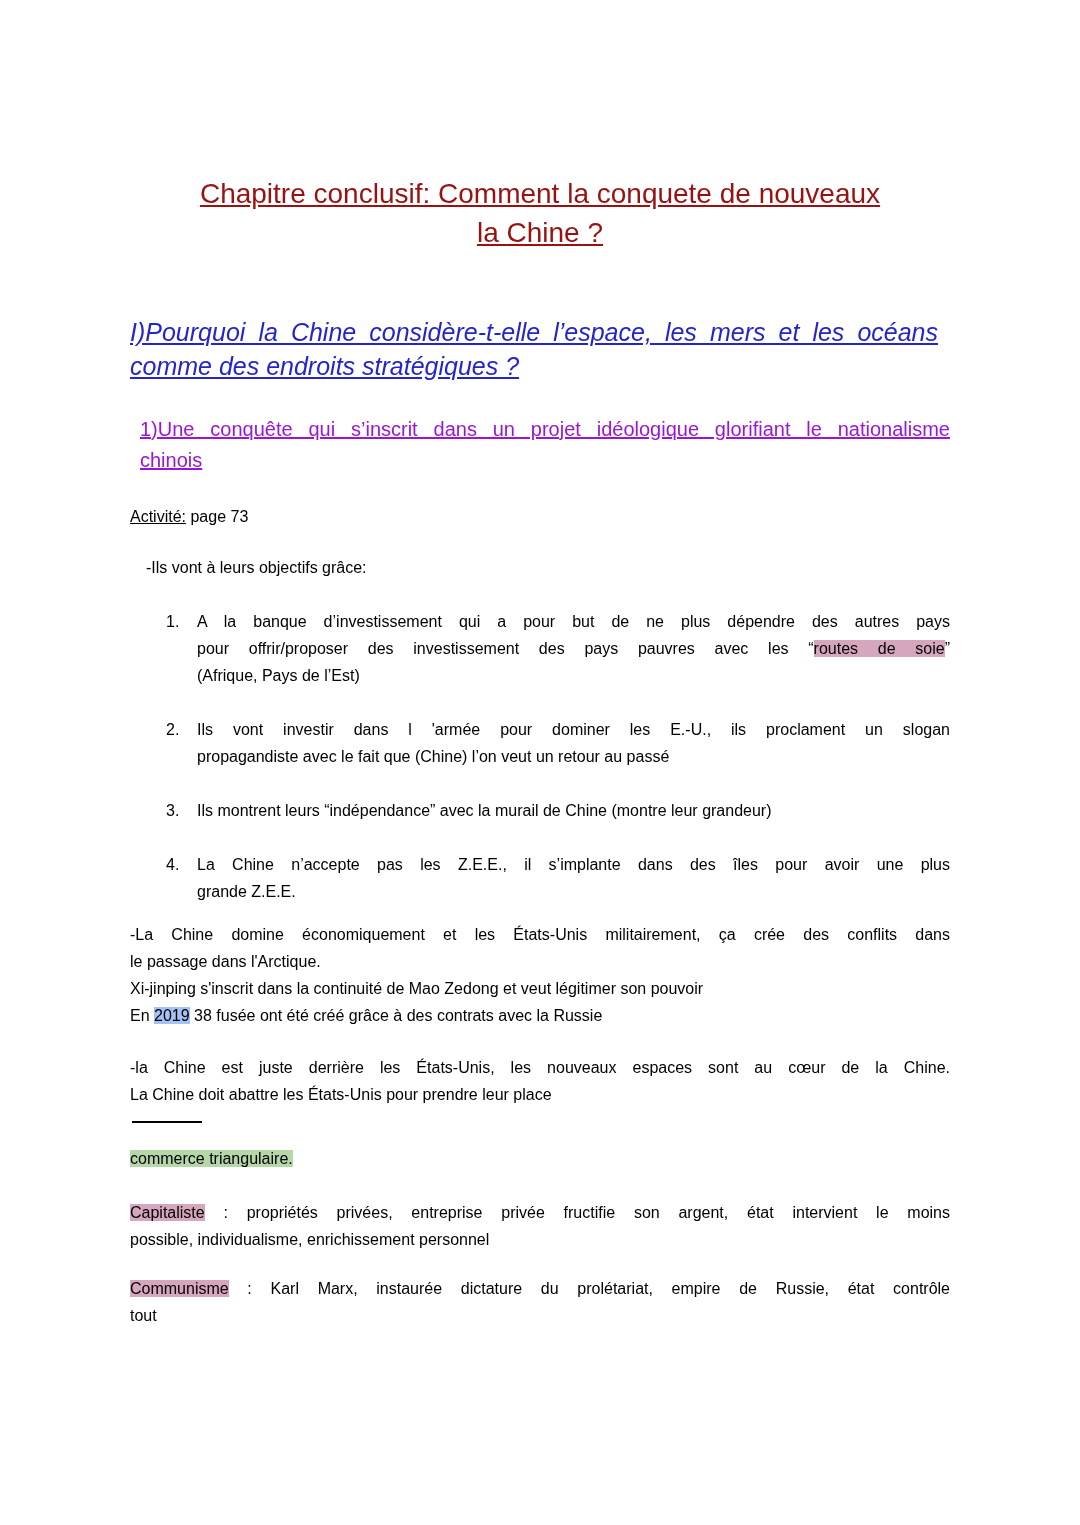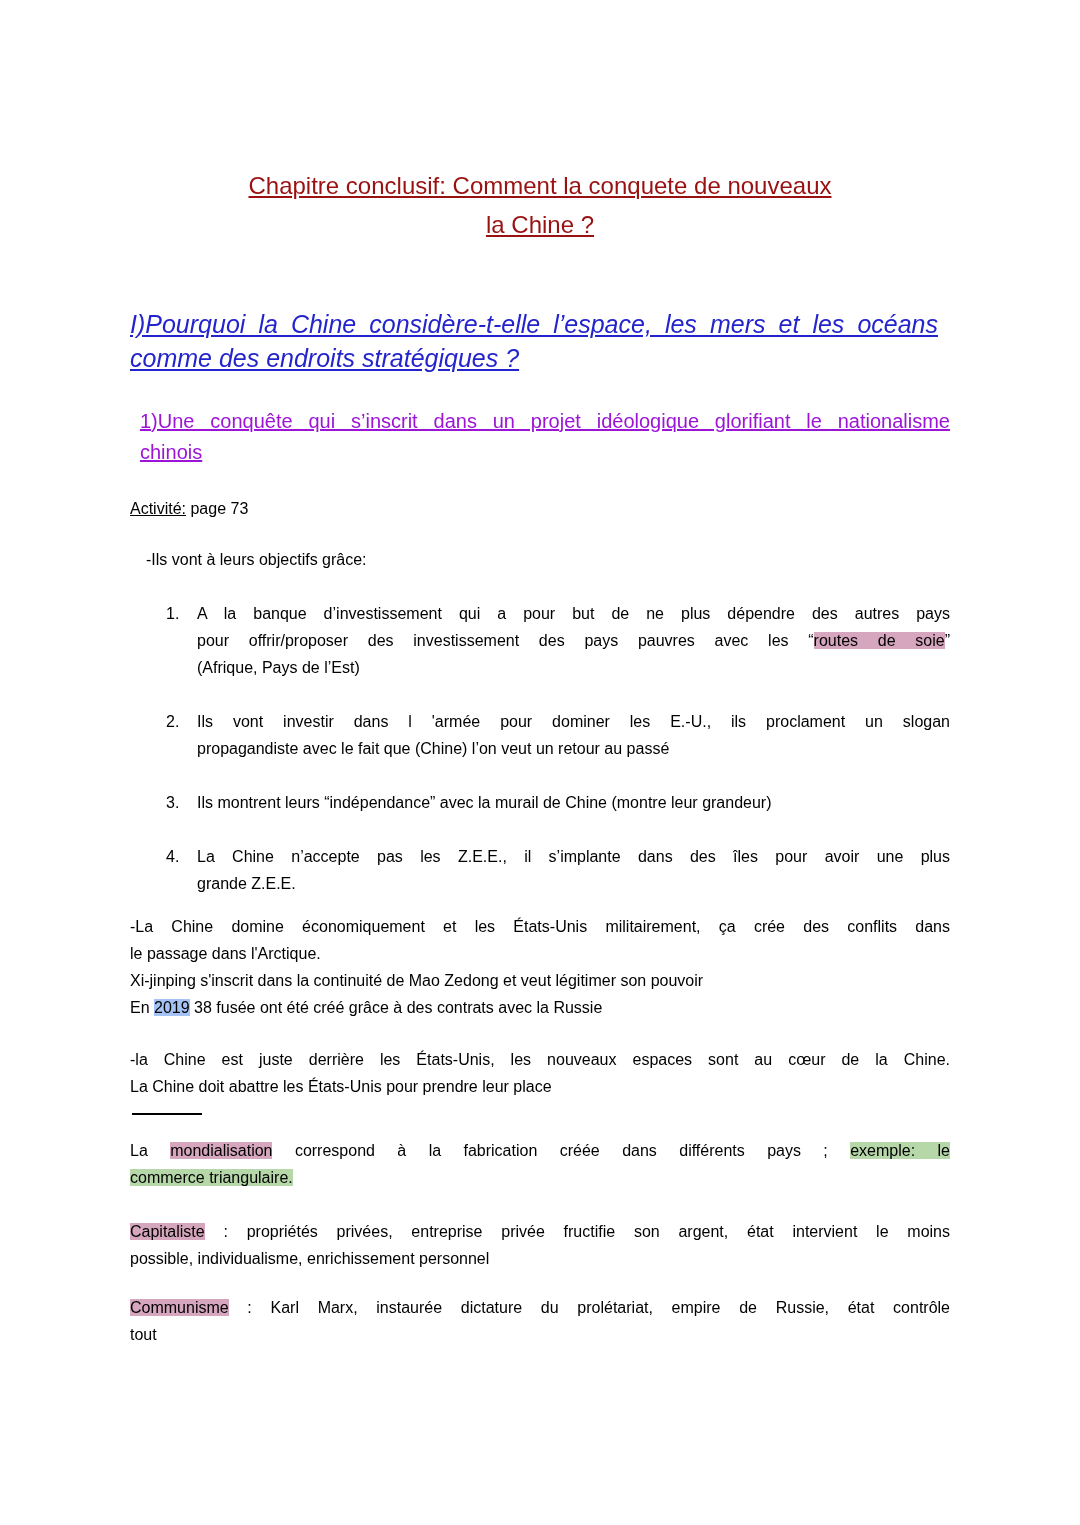--- a/index.html
+++ b/index.html
@@ -6,24 +6,24 @@
   .page{
     width:1080px;height:1525px;box-sizing:border-box;
     padding:166px 130px 0 130px;
     background:var(--page-background,#ffffff);
     font-family:"Liberation Sans","DejaVu Sans",sans-serif;
     color:var(--body-text,#000000);
     font-size:16px;line-height:27px;
     overflow:hidden;
   }
   .doc-title{
-    font-size:24px;line-height:39px;font-weight:400;
+    font-size:28px;line-height:39px;font-weight:400;
     text-align:center;text-decoration:underline;
     color:var(--title-red,#991111);
-    margin:0 auto;
+    margin:8px auto;
   }
   .h-blue{
     font-size:25px;line-height:34px;font-weight:400;
     text-decoration:underline;color:var(--heading-blue,#2424cd);
     margin:63px 12px 0 0;
     font-style:italic;
   }
   .h-purple{
     font-size:20px;line-height:31px;font-weight:400;
     text-decoration:underline;color:var(--subheading-purple,#9c15d6);
@@ -99,21 +99,20 @@
     </p>
 
   <p class="para">
       <span class="tline stretch"><span>-la Chine est juste derrière les États-Unis, les nouveaux espaces sont au cœur de la Chine.</span></span>
       <span class="tline"><span>La Chine doit abattre les États-Unis pour prendre leur place</span></span>
     </p>
 
   <div class="divider"></div>
 
   <p class="para m22">
-      <span class="tline stretch"><span>La </span><span class="hl-pink">mondialisation</span><span> correspond à la fabrication créée dans différents pays ; </span><span class="hl-green">exemple: le</span></span>
       <span class="tline"><span class="hl-green">commerce triangulaire.</span></span>
     </p>
 
   <p class="para m27">
       <span class="tline stretch"><span class="hl-pink">Capitaliste</span><span> : propriétés privées, entreprise privée fructifie son argent, état intervient le moins</span></span>
       <span class="tline"><span>possible, individualisme, enrichissement personnel</span></span>
     </p>
 
   <p class="para m22">
       <span class="tline stretch"><span class="hl-pink">Communisme</span><span> : Karl Marx, instaurée dictature du prolétariat, empire de Russie, état contrôle</span></span>

